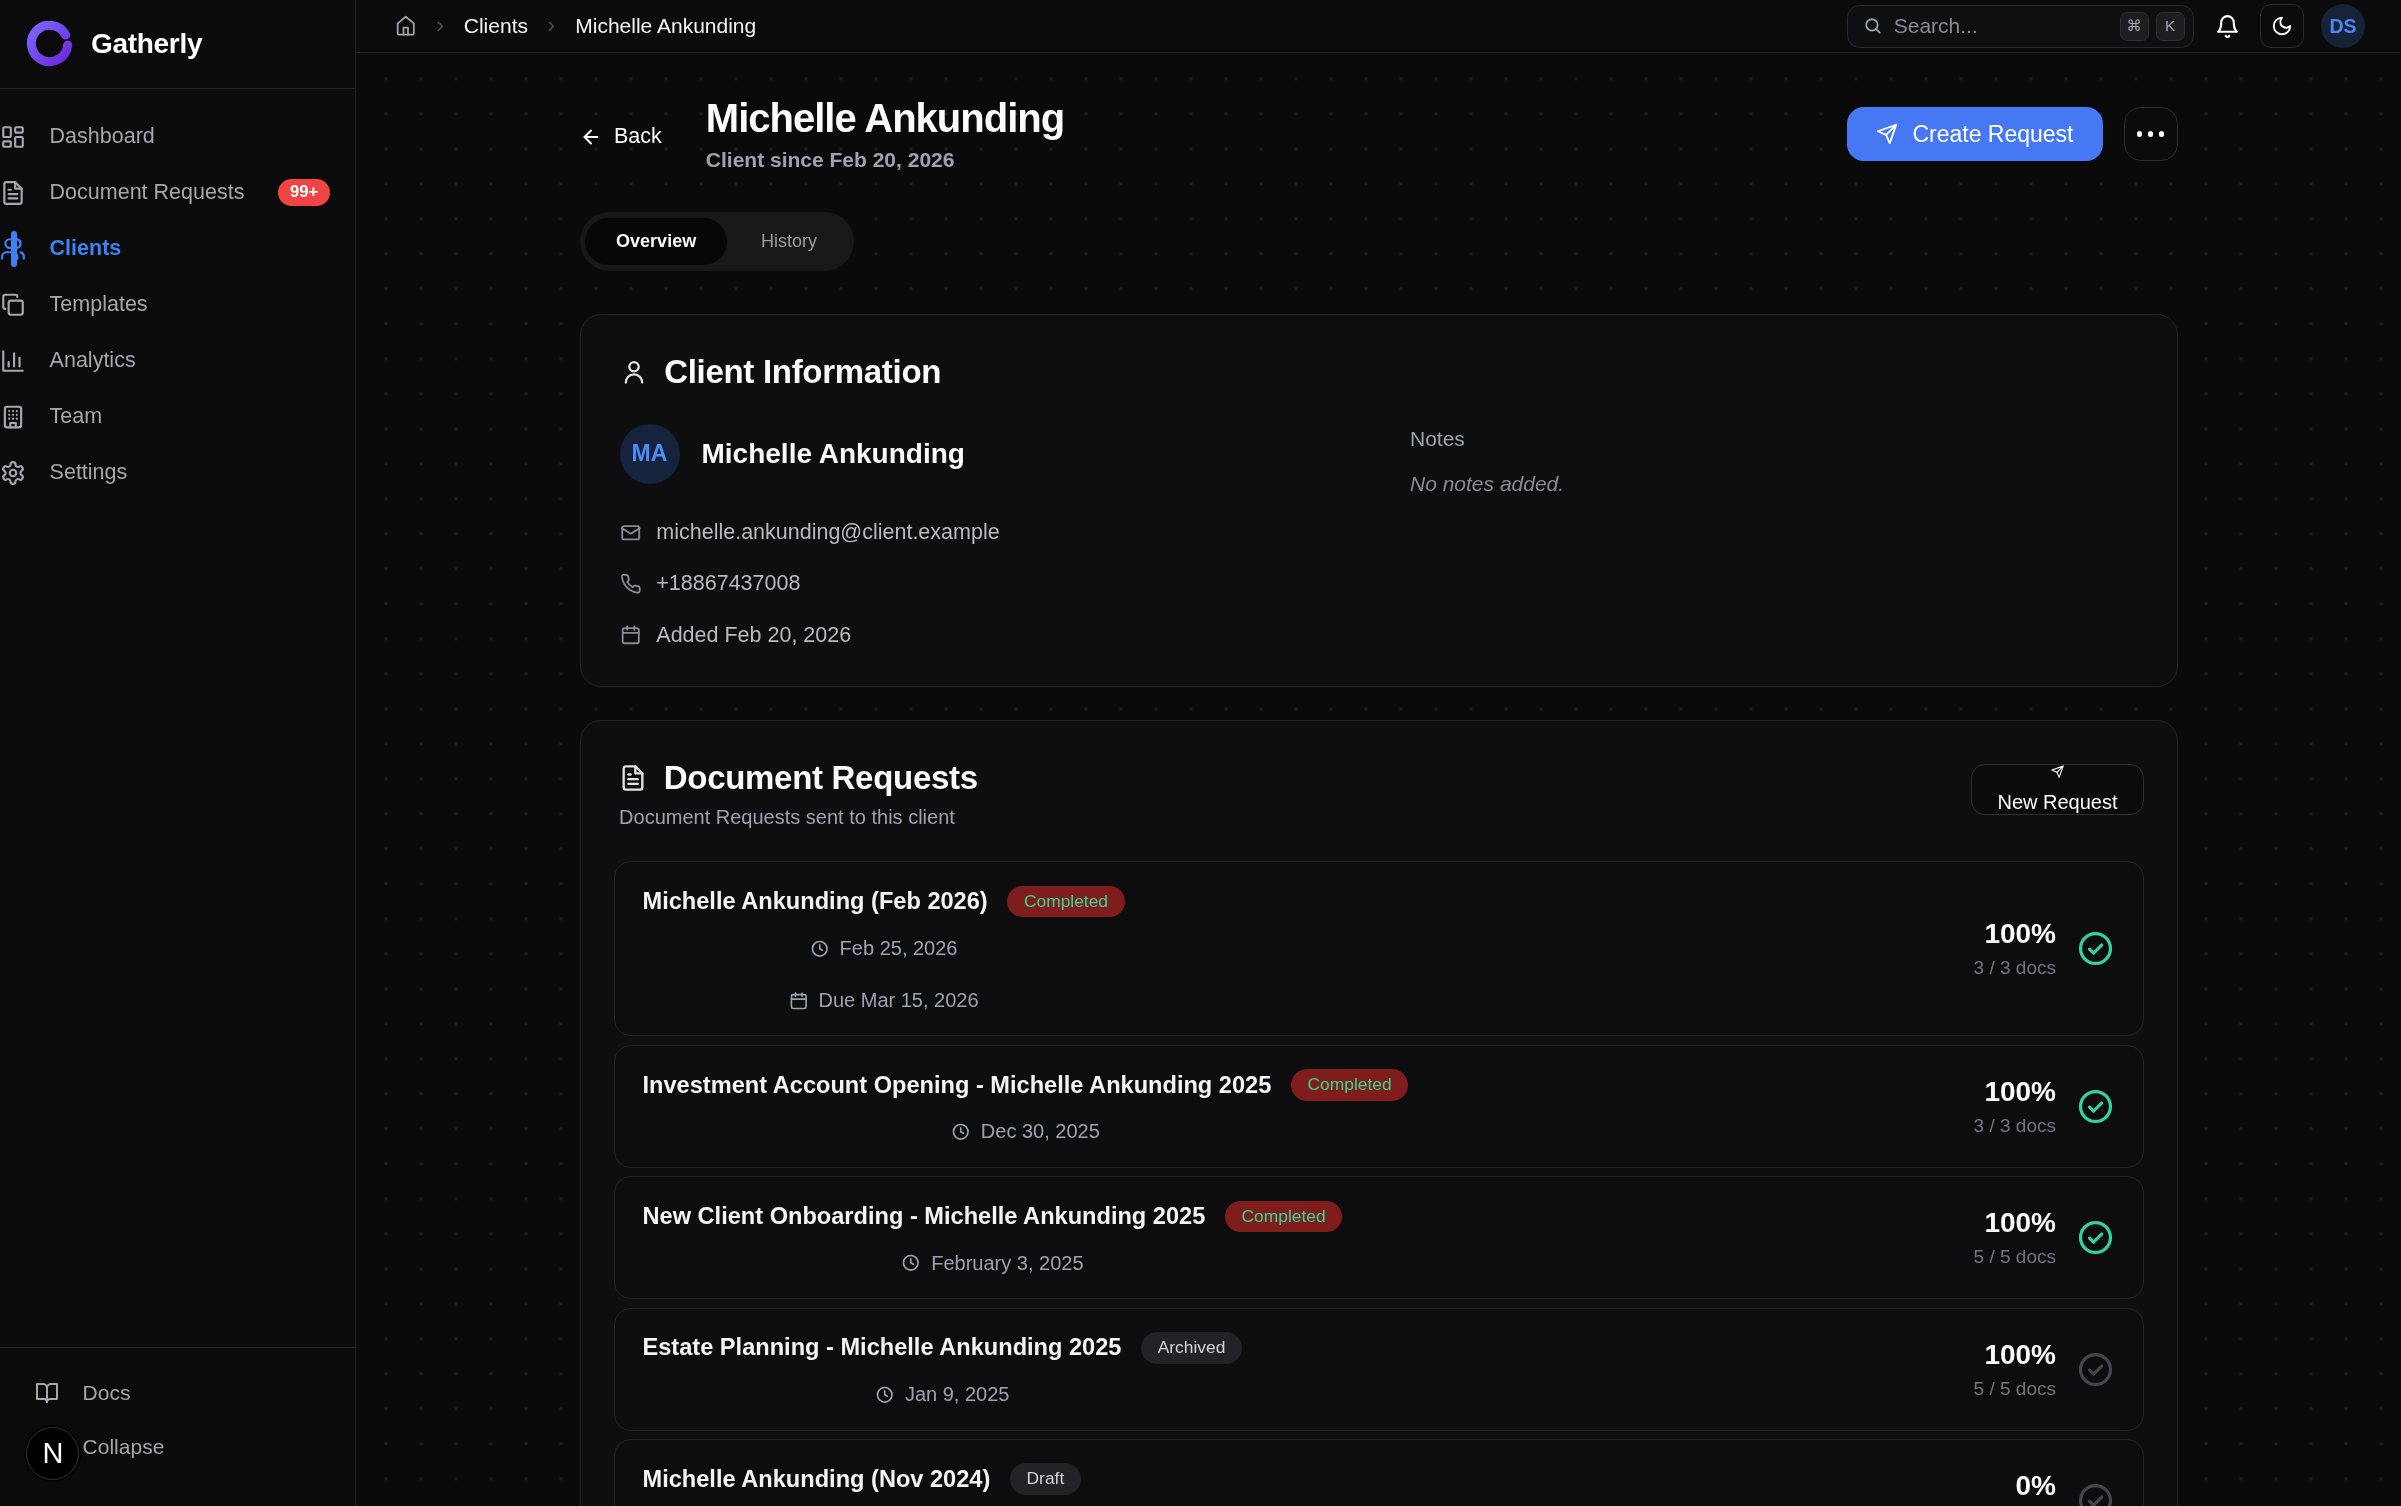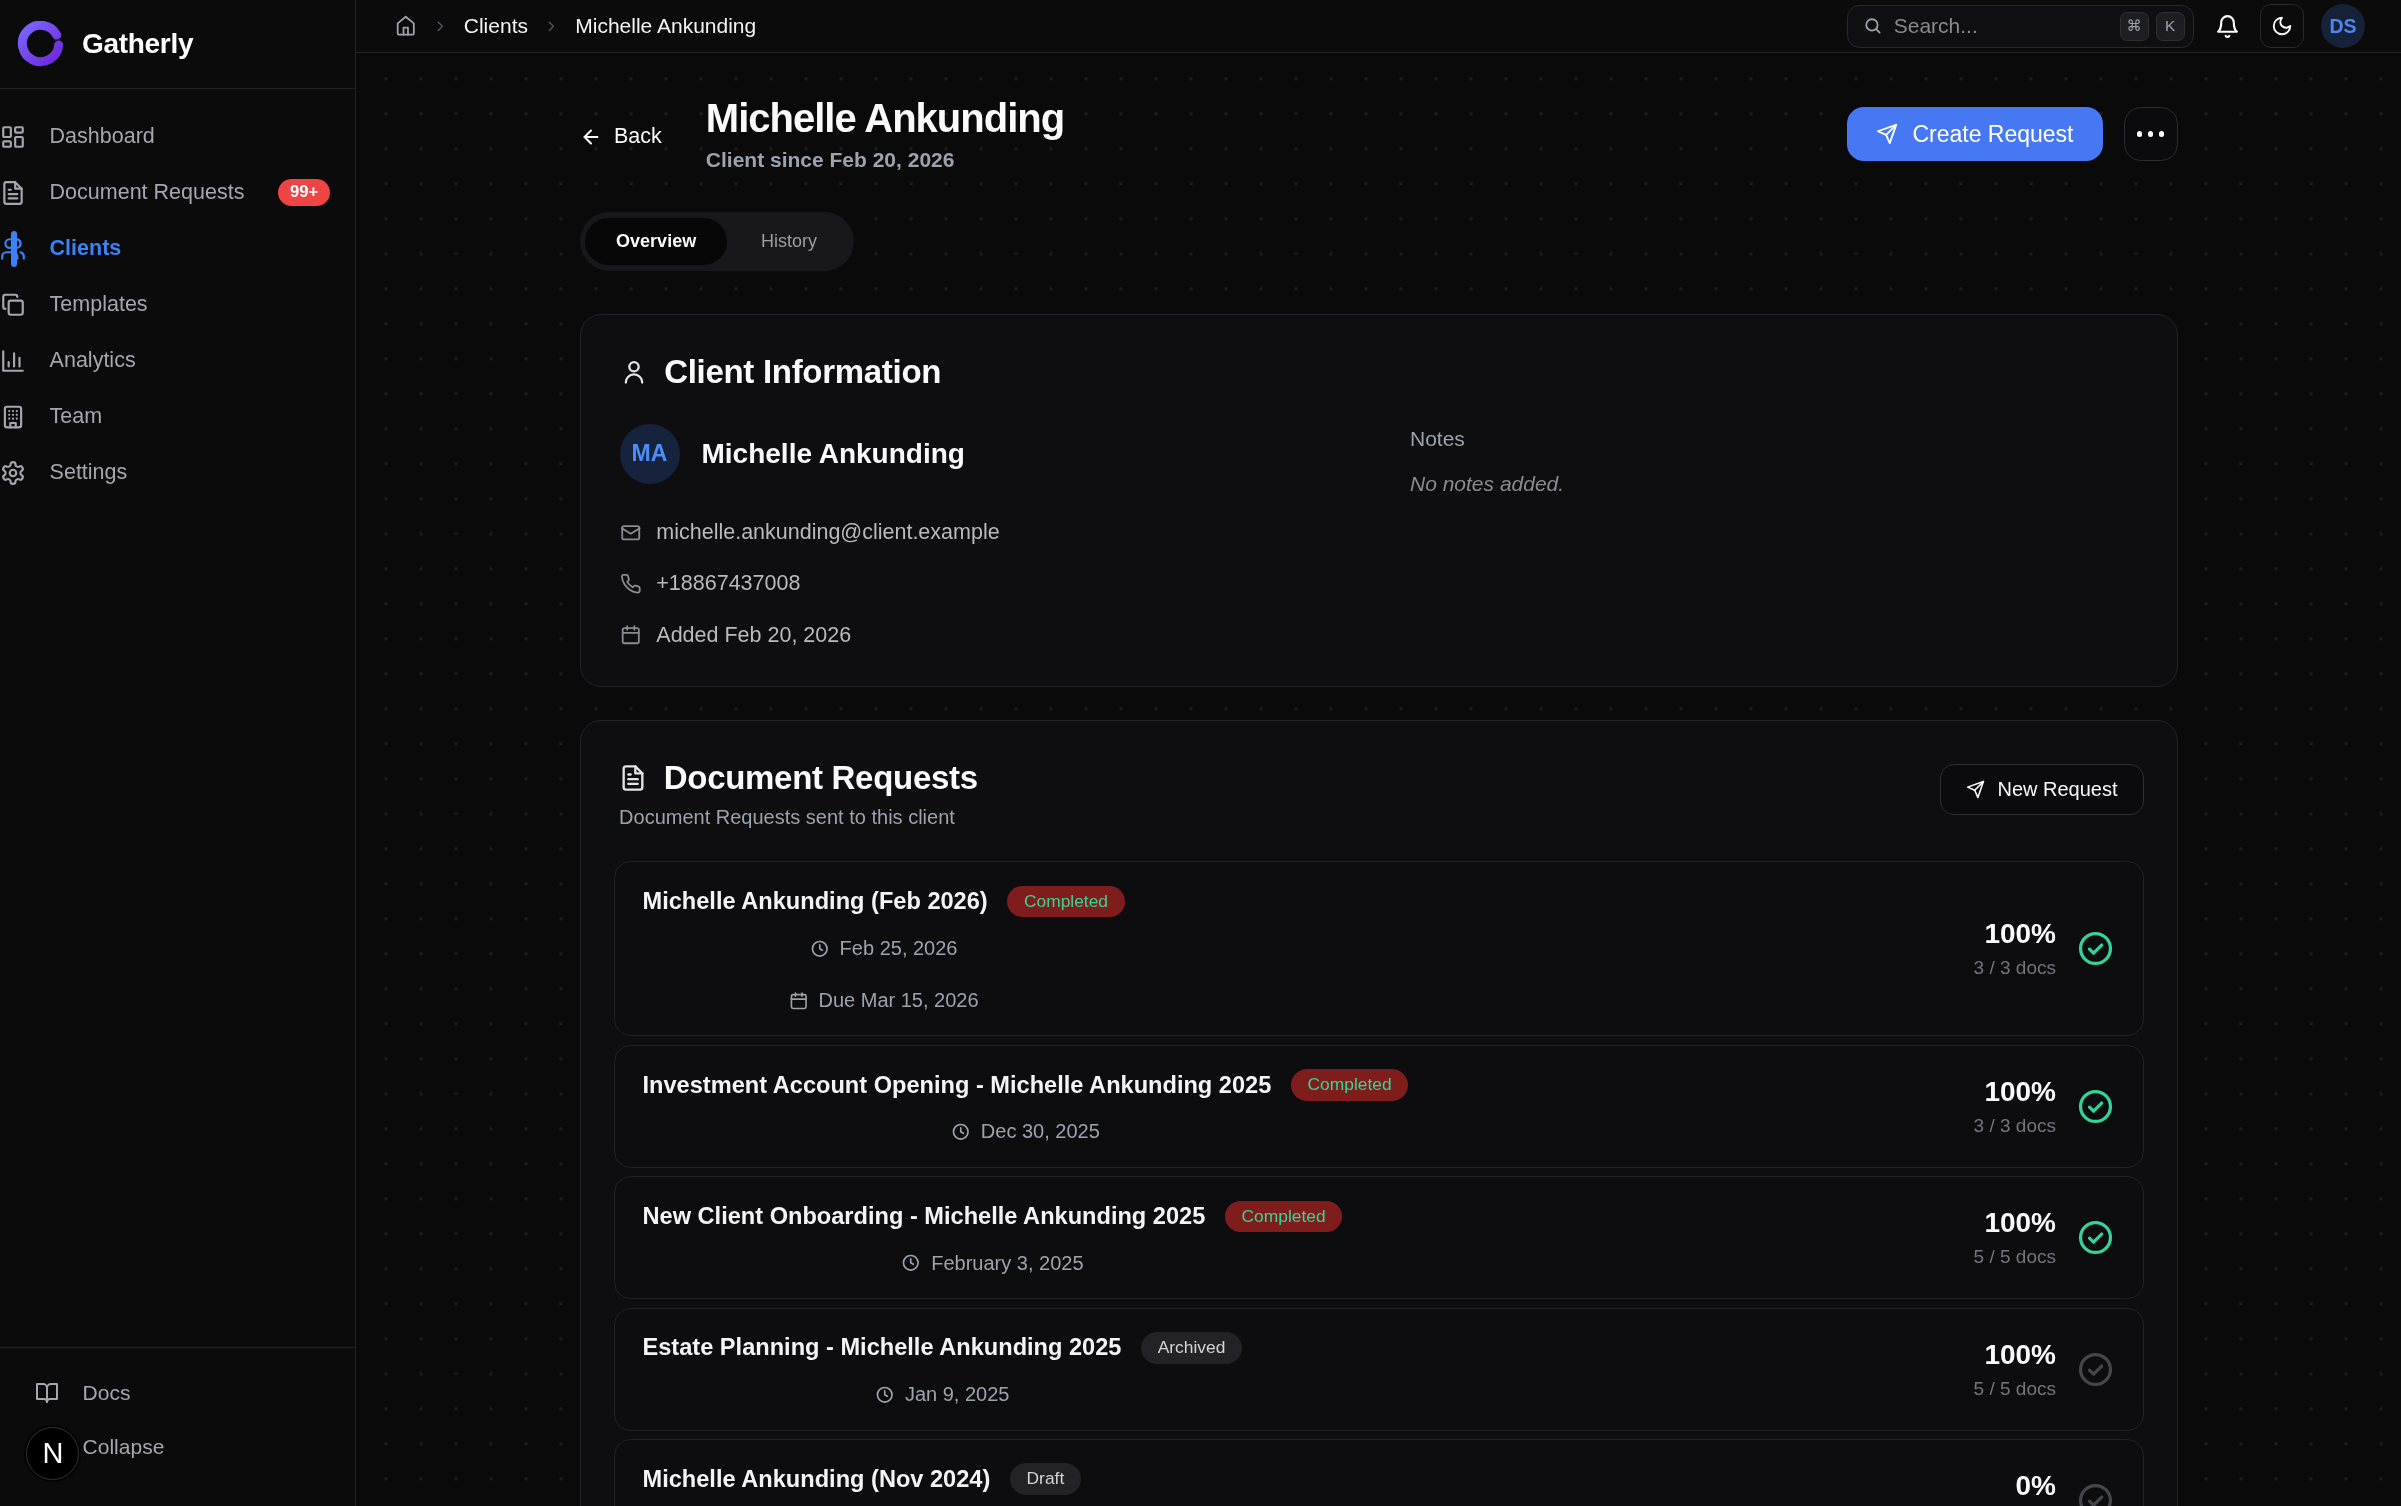--- a/index.html
+++ b/index.html
@@ -11,21 +11,21 @@
   }
   svg { display:block; }
   .app { display:flex; width:100%; height:100%; }
 
   
   .sidebar {
     width:356px; min-width:356px; height:100%;
     background:#0b0b0c; border-right:1.4px solid #232326;
     display:flex; flex-direction:column; position:relative; z-index:2;
   }
-  .logo-row { height:89px; display:flex; align-items:center; gap:18px; padding-left:17px; border-bottom:1.4px solid #232326; }
+  .logo-row { height:89px; display:flex; align-items:center; gap:18px; padding-left:26px; border-bottom:1.4px solid #232326; }
   .logo-mark { width:47px; height:47px; }
   .logo-text { font-size:28px; font-weight:700; letter-spacing:-0.3px; color:#fff; }
   .nav { padding-top:19.5px; display:flex; flex-direction:column; }
   .nav-item {
     position:relative; height:56px; display:flex; align-items:center; gap:23.6px;
     padding-right:25px; color:#a6a6ae; font-size:21.5px; cursor:pointer;
   }
   .nav-item .ind { display:none; position:absolute; left:11px; top:50%; transform:translateY(-50%);
     width:6.3px; height:36px; border-radius:4.2px; background:#3b82f6; }
   .nav-item.active { color:#3b82f6; font-weight:600; }
@@ -139,21 +139,21 @@
   .notes-col { padding-top:2.8px; }
   .notes-label { font-size:21px; color:#9ca3af; font-weight:500; }
   .notes-empty { margin-top:21px; font-size:21px; font-style:italic; color:#8b8b94; }
 
   .doc-card { margin-top:33px; padding:38px 33px 33px; min-height:903px; }
   .doc-head { display:flex; align-items:flex-start; }
   .doc-head-left { padding-left:5.6px; }
   .btn-secondary {
     margin-left:auto; margin-top:5.6px; height:51px; padding:0 25px; border-radius:14px;
     border:1.4px solid #2e2e33; background:#0b0b0d; color:#fafafa; font:inherit; font-size:20px;
-    display:flex; align-items:center; gap:12.5px; cursor:pointer;
+    display:flex; align-items:center; gap:12.5px; cursor:pointer;flex-direction:column;
   }
   .btn-secondary svg { width:19px; height:19px; }
 
   .req-list { margin-top:32px; display:flex; flex-direction:column; gap:8.3px; }
   .req-row {
     background:#0d0d0f; border:1.4px solid #232327; border-radius:16.7px;
     padding:23.6px 28px; min-height:107px;
     display:flex; align-items:center; justify-content:space-between; cursor:pointer;
   }
   .req-left { min-width:0; }

